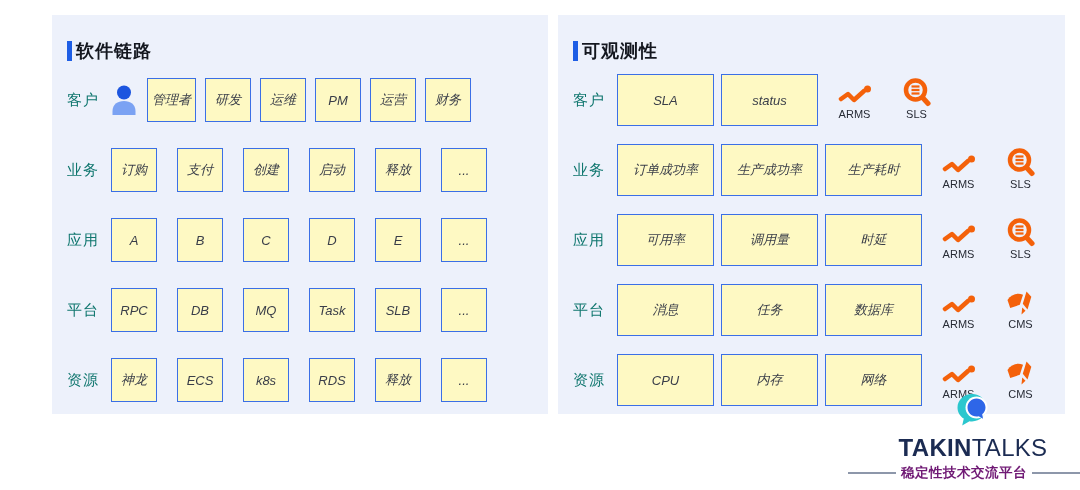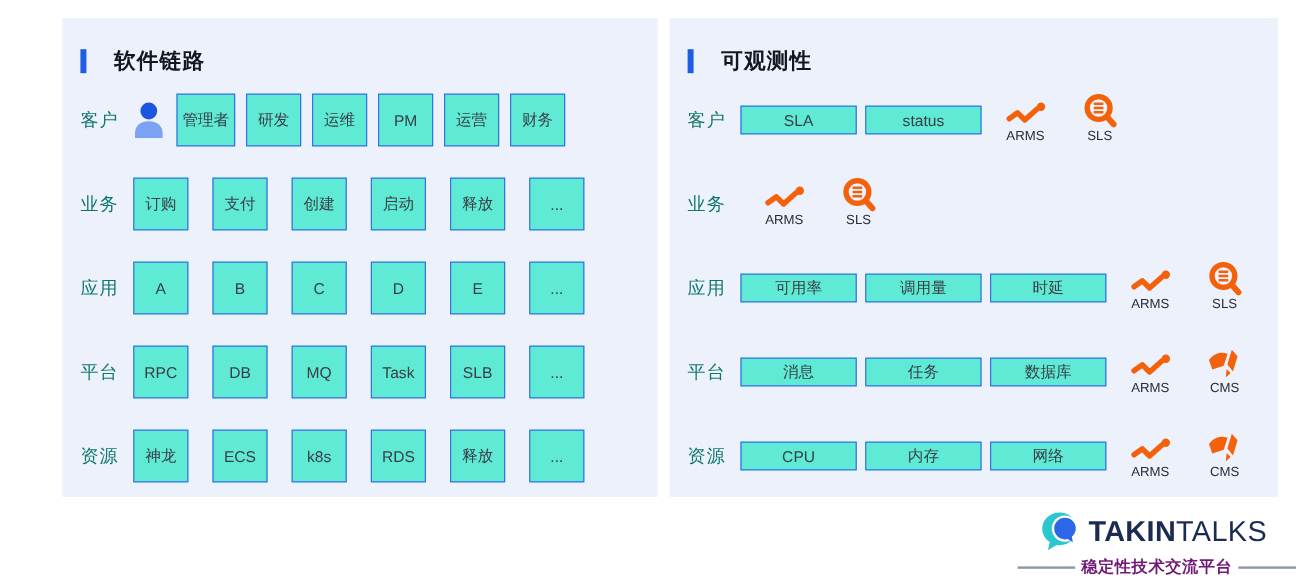--- a/index.html
+++ b/index.html
@@ -4,43 +4,43 @@
 <style>
   html,body{margin:0;padding:0;}
   body{
     width:1080px;height:490px;position:relative;background:#ffffff;
     font-family:"Liberation Sans","DejaVu Sans",sans-serif;overflow:hidden;
   }
   .panel{position:absolute;top:15px;height:399px;background:#EDF1FB;}
   .panel.left{left:52px;width:496px;}
   .panel.right{left:558px;width:507px;}
   .panel-title{
-    position:absolute;top:24px;left:15px;display:flex;align-items:center;gap:23px;
+    position:absolute;top:24px;left:15px;display:flex;align-items:center;gap:4px;
     font-size:18px;font-weight:700;color:#14171F;letter-spacing:1px;
   }
   .title-bar{width:5px;height:20px;background:#1E5EE5;}
   .row{position:absolute;left:0;right:0;height:44px;display:flex;align-items:center;padding-left:15px;}
   .row-label{font-size:15px;color:#0f766e;width:44px;flex-shrink:0;letter-spacing:1px;}
   .person{width:26px;margin-right:10px;flex-shrink:0;display:flex;align-items:center;}
   .boxes{display:flex;align-items:center;gap:20px;}
   .boxes.tight{gap:9px;}
   .box{
-    background:#5eead4;border:1.5px solid #3B6FE6;box-sizing:border-box;
+    background:#fef9c3;border:1.5px solid #3B6FE6;box-sizing:border-box;
     display:flex;align-items:center;justify-content:center;
-    font-size:13px;color:#3A3E49;height:44px;min-width:46px;padding:0 4px;white-space:nowrap;
+    font-size:13px;color:#3A3E49;height:44px;min-width:46px;padding:0 4px;white-space:nowrap;font-style:italic;
   }
-  .panel.right .box{width:97px;height:24px;padding:0 2px;}
+  .panel.right .box{width:97px;height:52px;padding:0 2px;}
   .panel.right .boxes{gap:7px;}
   .tools{display:flex;gap:15px;margin-left:13px;}
   .tool{width:47px;display:flex;flex-direction:column;align-items:center;gap:1px;}
   .tool-icon{height:26px;display:flex;align-items:flex-end;justify-content:center;}
   .tool-icon svg{display:block;}
   .tool-label{font-size:11px;color:#272B35;}
   .footer{position:absolute;right:0;bottom:8px;width:232px;}
-  .brand-row{display:flex;align-items:center;gap:5px;padding-left:18px;}
+  .brand-row{display:flex;align-items:center;gap:5px;padding-left:18px;flex-direction:column;}
   .logo-icon svg{display:block;}
   .brand-text{font-size:24px;color:#1B2B52;white-space:nowrap;letter-spacing:0.3px;}
   .brand-text b{font-weight:800;}
   .brand-text i{font-style:normal;font-weight:400;}
   .tagline-row{display:flex;align-items:center;gap:5px;margin-top:2px;}
   .dash{flex:1;height:2px;background:#8D97AA;}
   .tagline-text{font-size:13.5px;font-weight:700;color:#701a75;white-space:nowrap;letter-spacing:0.5px;}
 </style>
 </head>
 <body>
@@ -143,20 +143,25 @@
               <line x1="9.5" y1="16.5" x2="17.5" y2="16.5" stroke="#F4610A" stroke-width="2.2"></line>
               <line x1="21" y1="21" x2="26" y2="26.5" stroke="#F4610A" stroke-width="5" stroke-linecap="round"></line>
             </svg>
           </span>
           <span class="tool-label">SLS</span>
         </div>
       </div>
     </div>
     <div class="row" style="top: 133px;">
       <span class="row-label">业务</span>
+      <div class="boxes">
+        <div class="box">订单成功率</div>
+        <div class="box">生产成功率</div>
+        <div class="box">生产耗时</div>
+      </div>
       <div class="tools">
         <div class="tool">
           <span class="tool-icon">
             <svg width="34" height="23" viewBox="0 0 34 23">
               <polyline points="3,15 10,10 16,16 26,7" fill="none" stroke="#F4610A" stroke-width="4.5" stroke-linecap="round" stroke-linejoin="round"></polyline>
               <circle cx="29.5" cy="5" r="3.5" fill="#F4610A"></circle>
             </svg>
           </span>
           <span class="tool-label">ARMS</span>
         </div>

